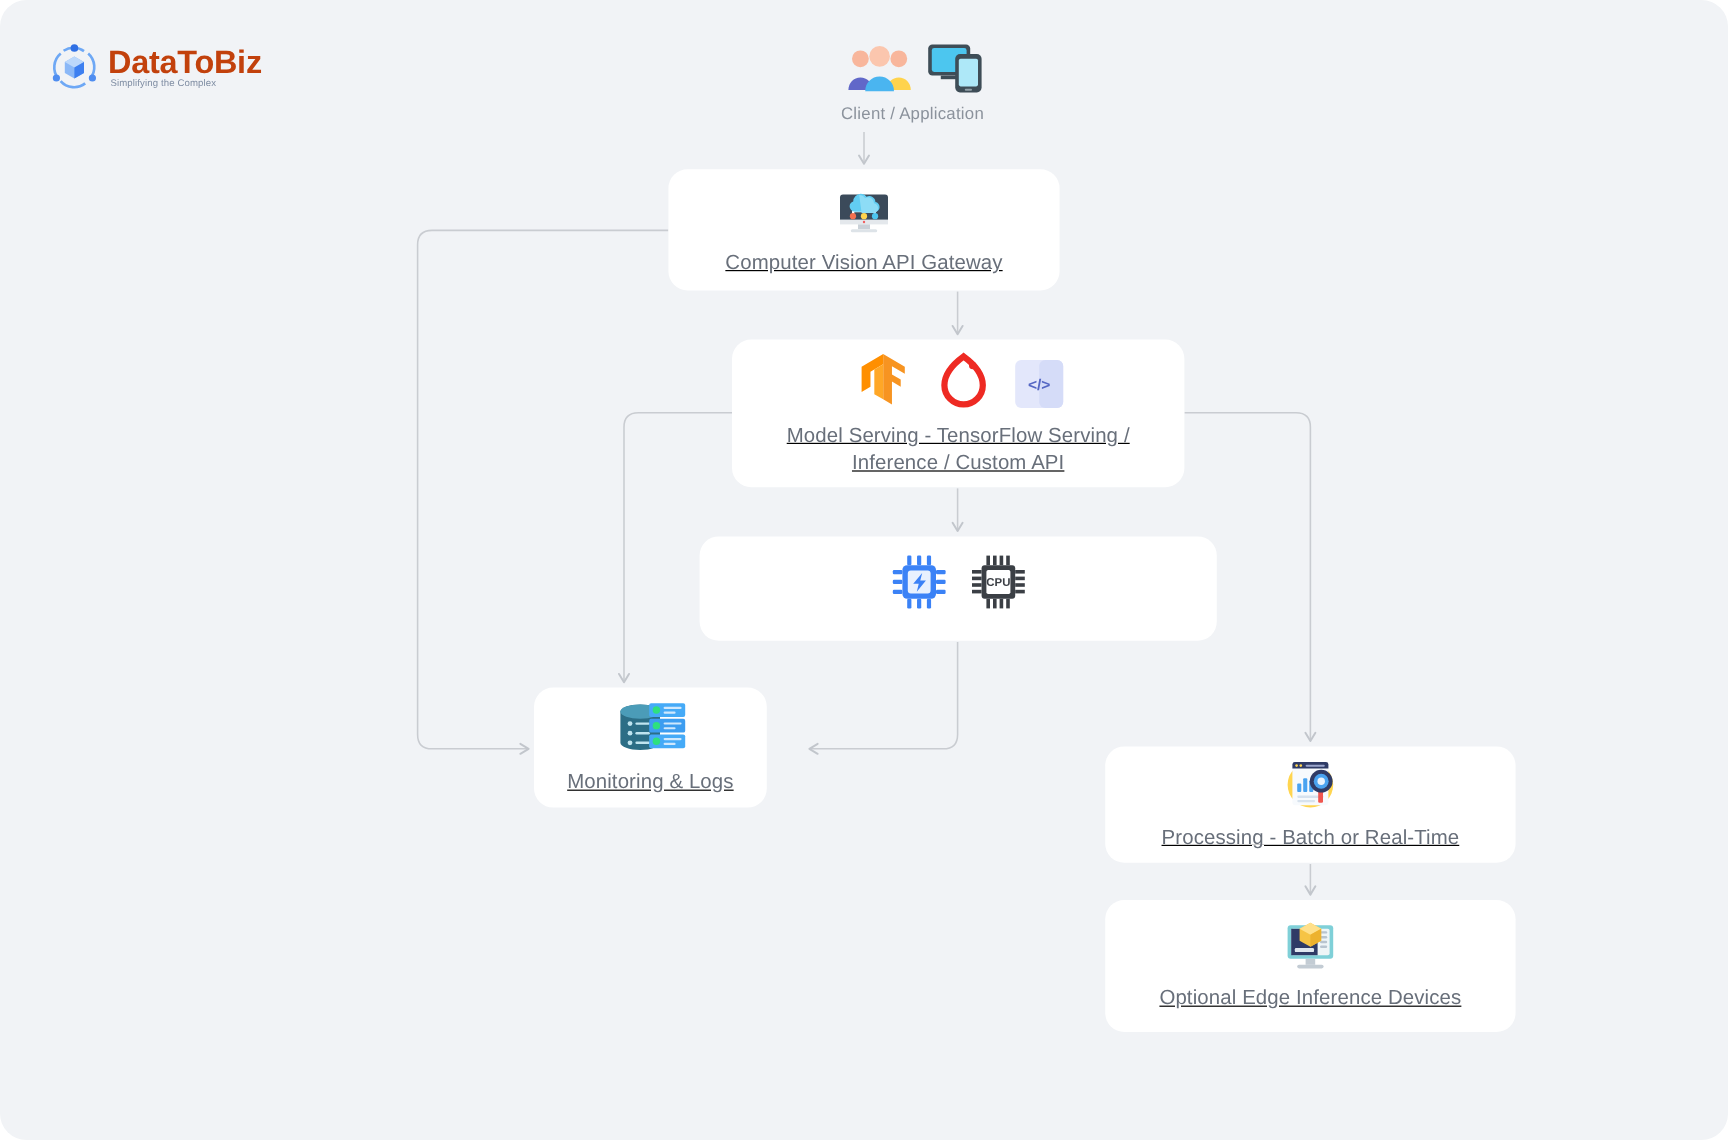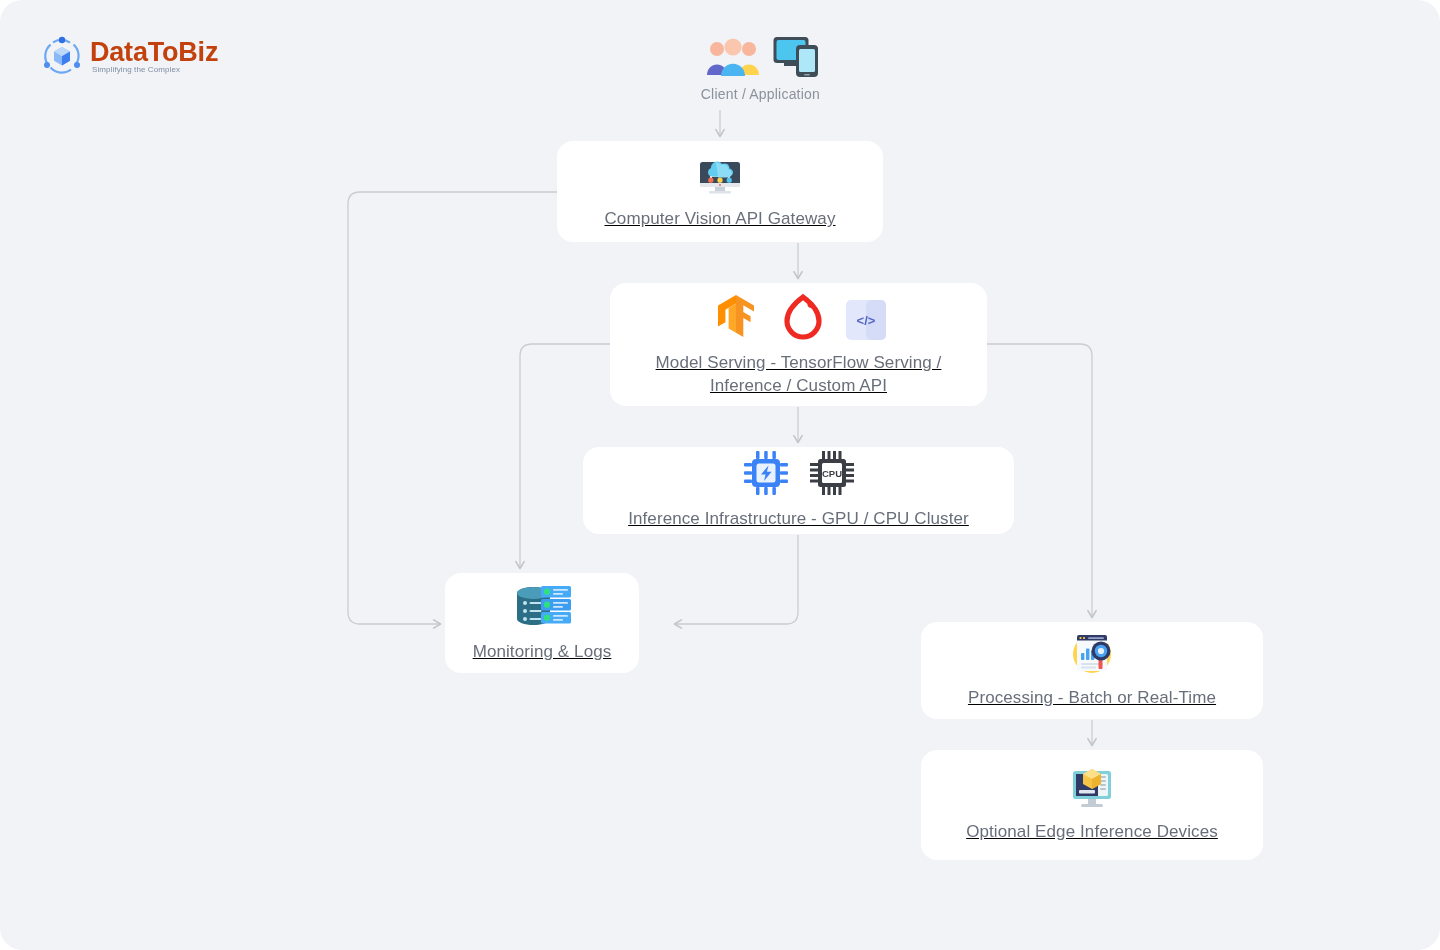--- a/index.html
+++ b/index.html
@@ -274,21 +274,20 @@
             <rect x="3" y="31.5" width="8" height="3"></rect>
           <rect x="39" y="15" width="8" height="3"></rect>
             <rect x="39" y="20.5" width="8" height="3"></rect>
             <rect x="39" y="26" width="8" height="3"></rect>
             <rect x="39" y="31.5" width="8" height="3"></rect>
         </g>
         <rect x="15" y="15" width="20" height="20" rx="1.5" fill="#ffffff"></rect>
         <text x="25" y="28.6" text-anchor="middle" font-family="'Liberation Sans', sans-serif" font-size="9.5" font-weight="bold" fill="#3b3f45">CPU</text>
       </svg>
     </div>
-    <div class="label">Inference Infrastructure - GPU / CPU Cluster</div>
   </div>
 
   <div class="node" id="node-monitor">
     <div class="icons">
       <svg class="icon-svg" width="62" height="50" viewBox="0 0 62 50">
 
         <path d="M6 12c0-3.3 7.4-6 16.5-6S39 8.7 39 12v26c0 3.3-7.4 6-16.5 6S6 41.3 6 38z" fill="#2c6e86"></path>
         <ellipse cx="22.5" cy="12" rx="16.5" ry="6" fill="#4b9cb8"></ellipse>
         <g fill="#bfe4ef">
           <circle cx="14" cy="22" r="2"></circle>

